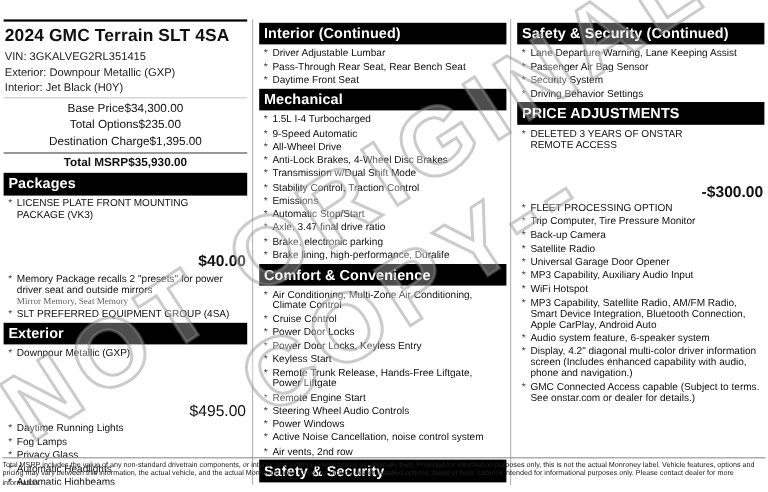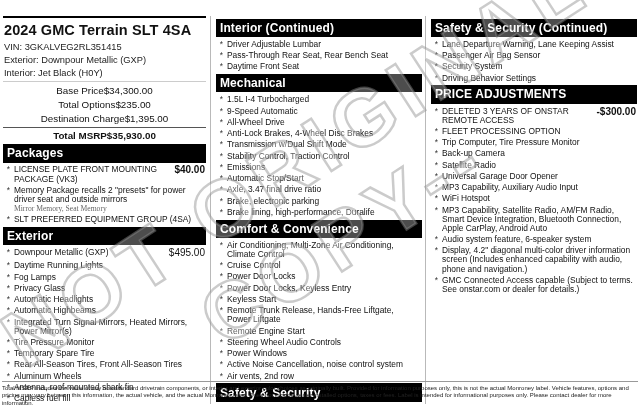--- a/index.html
+++ b/index.html
@@ -22,21 +22,21 @@
   .price-row.total{font-weight:bold;border-top:1.5px solid #555;margin-top:1px;padding-top:2.2px;}
 
   .secbar{
     background:#000;color:#fff;font-weight:bold;font-size:12px;
     padding:2.2px 4px;margin:1.5px 0 1.8px 0;letter-spacing:.1px;
   }
   .item{display:flex;font-size:8.4px;line-height:1.08;padding:1.1px 0;align-items:flex-start;}
   .bullet{width:11px;flex:none;text-align:center;color:#333;}
   .itxt{flex:1;padding-right:3px;}
   .item.bold .imain{font-weight:normal;}
-  .iprice{flex:none;font-size:10px;white-space:nowrap;padding-right:1px;}
+  .iprice{flex:none;font-size:13px;white-space:nowrap;padding-right:1px;margin-top:46px;}
   .item.bold .iprice{font-weight:bold;}
   .isub{font-size:7.6px;color:#666;margin-top:1px;font-weight:normal;font-family:Liberation Serif, serif;}
 
   .disclaimer{
     position:absolute;left:2px;right:2px;bottom:2px;border-top:1px solid #999;
     padding-top:2.5px;font-size:6px;line-height:1.3;color:#222;
   }
 
   .watermark{
     position:absolute;left:-130px;top:10px;width:900px;height:380px;

